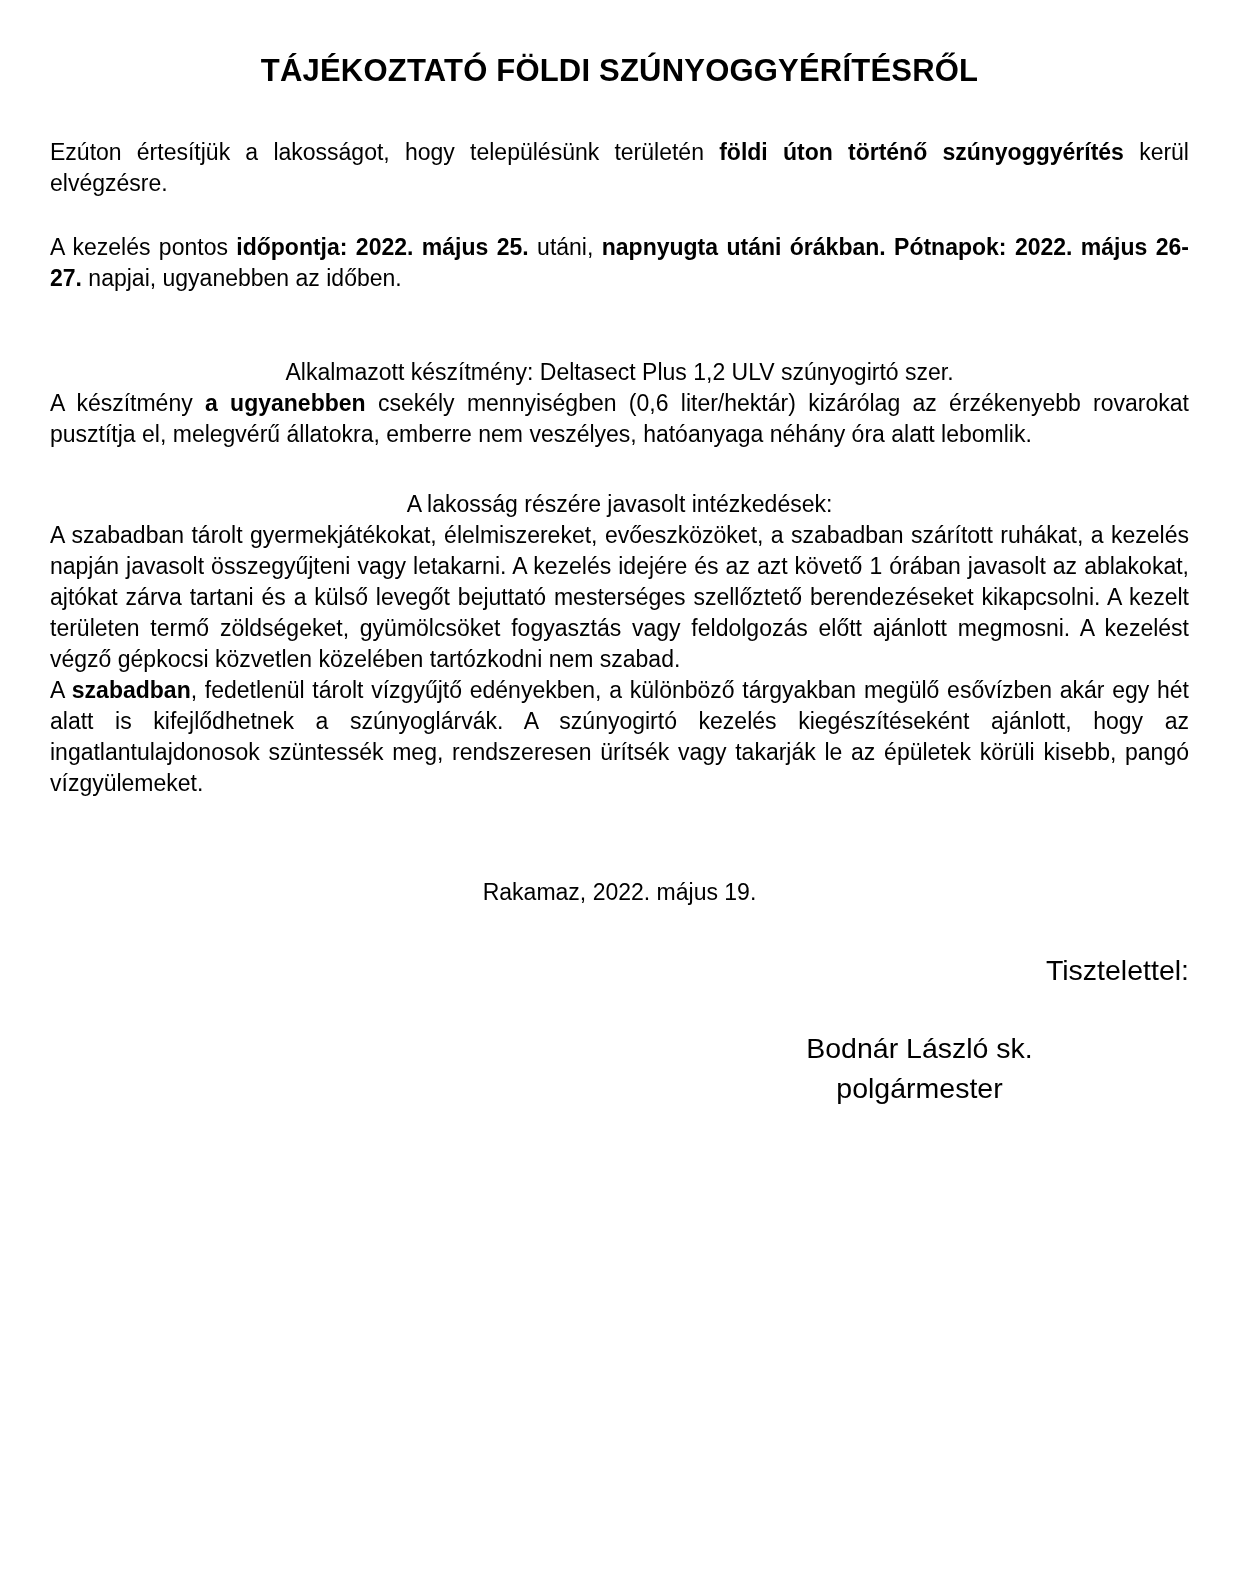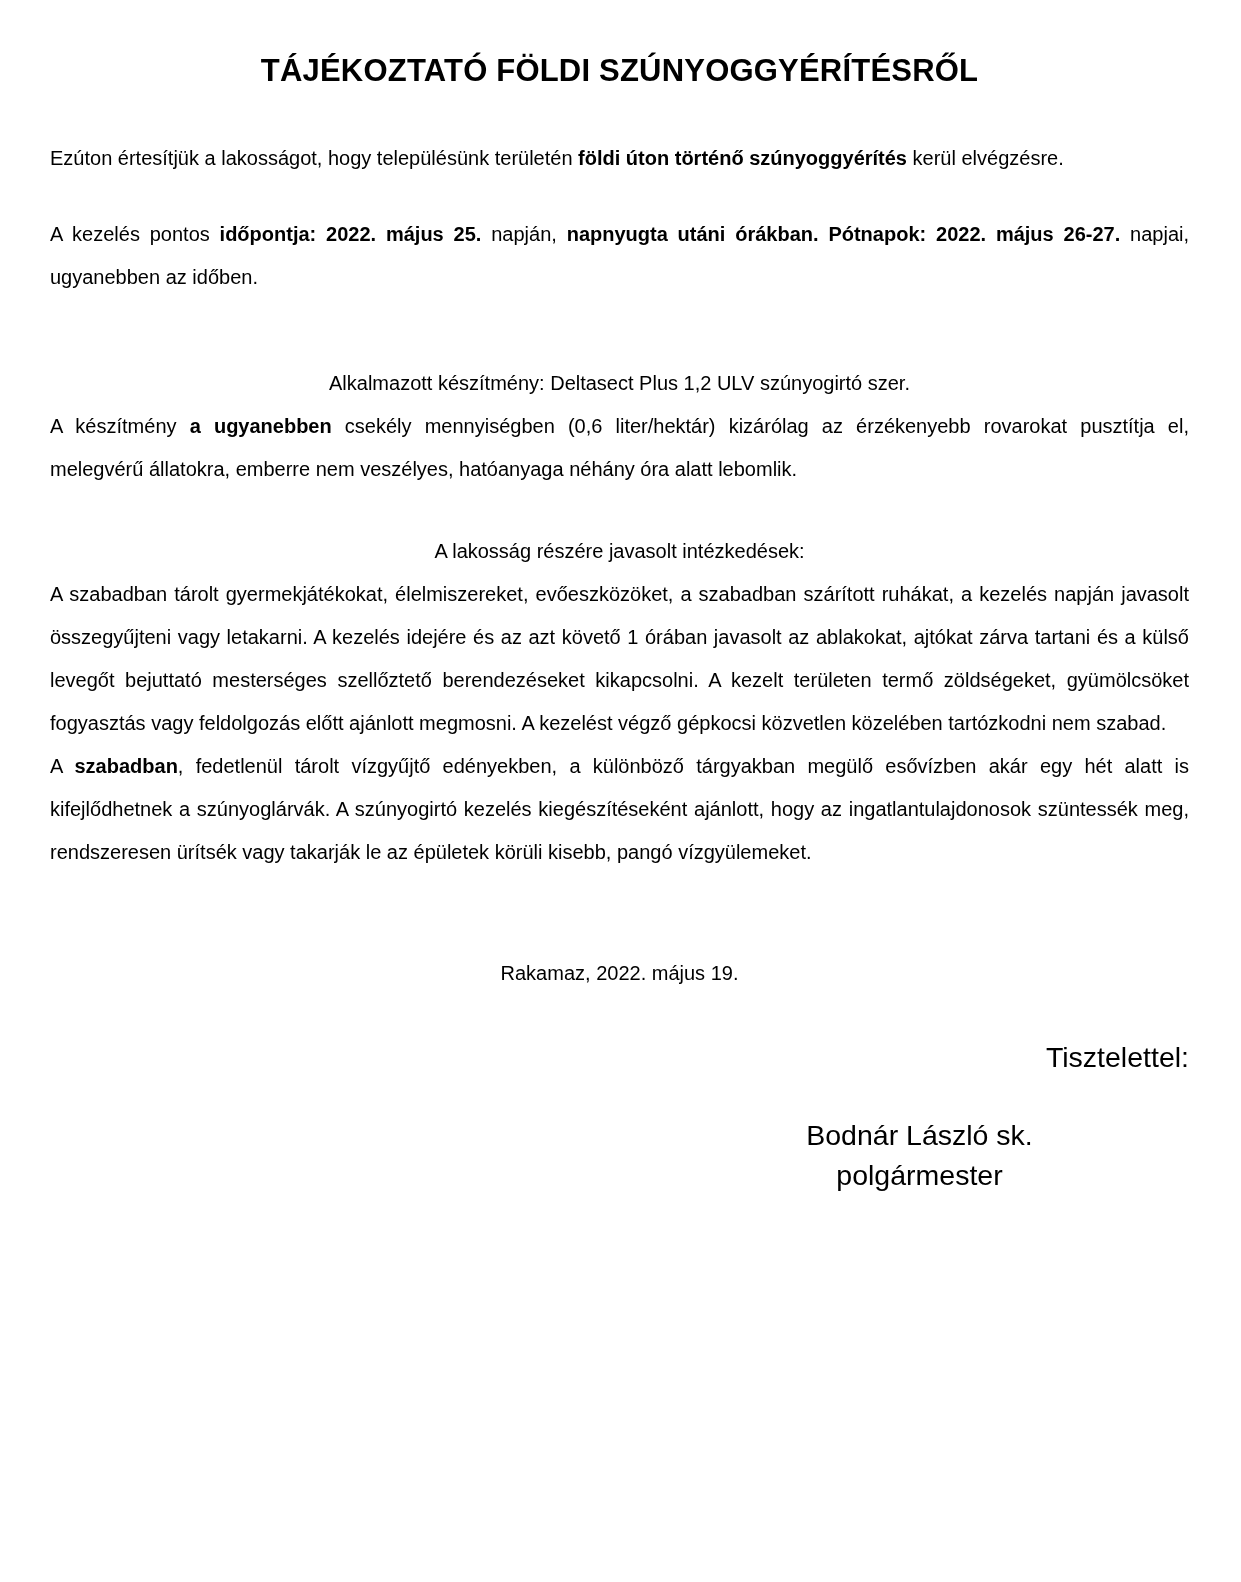--- a/index.html
+++ b/index.html
@@ -26,22 +26,22 @@
   .doc-title {
     text-align: center;
     font-size: 31px;
     font-weight: bold;
     letter-spacing: 0.2px;
     margin: 0;
     padding-top: 52px;
     line-height: 1.2;
   }
   .body-block {
-    font-size: 20px;
-    line-height: 43px;
+    font-size: 23px;
+    line-height: 31px;
     text-align: justify;
     text-justify: inter-word;
     margin: 0;
   }
   .gap-after-title { height: 48px; }
   .gap-paragraph   { height: 33px; }
   .gap-large       { height: 63px; }
   .gap-section     { height: 39px; }
   .gap-sign        { height: 78px; }
   .gap-regards     { height: 42px; }
@@ -82,21 +82,21 @@
 <div class="page">
 
   <h1 class="doc-title">TÁJÉKOZTATÓ FÖLDI SZÚNYOGGYÉRÍTÉSRŐL</h1>
 
   <div class="gap-after-title"></div>
 
   <p class="body-block"><span>Ezúton értesítjük a lakosságot, hogy településünk területén </span><b>földi úton történő szúnyoggyérítés</b><span> kerül elvégzésre.</span></p>
 
   <div class="gap-paragraph"></div>
 
-  <p class="body-block"><span>A kezelés pontos </span><b>időpontja: 2022. május 25.</b><span> napján, </span><b>napnyugta utáni órákban. Pótnapok: 2022. május 26-27.</b><span> napjai, ugyanebben az időben.</span></p>
+  <p class="body-block"><span>A kezelés pontos </span><b>időpontja: 2022. május 25.</b><span> utáni, </span><b>napnyugta utáni órákban. Pótnapok: 2022. május 26-27.</b><span> napjai, ugyanebben az időben.</span></p>
 
   <div class="gap-large"></div>
 
   <p class="body-block no-justify">Alkalmazott készítmény: Deltasect Plus 1,2 ULV szúnyogirtó szer.</p>
 
   <p class="body-block"><span>A készítmény </span><span class="semi">a ugyanebben</span><span> csekély mennyiségben (0,6 liter/hektár) kizárólag az érzékenyebb rovarokat pusztítja el, melegvérű állatokra, emberre nem veszélyes, hatóanyaga néhány óra alatt lebomlik.</span></p>
 
   <div class="gap-section"></div>
 
   <p class="body-block no-justify">A lakosság részére javasolt intézkedések:</p>

